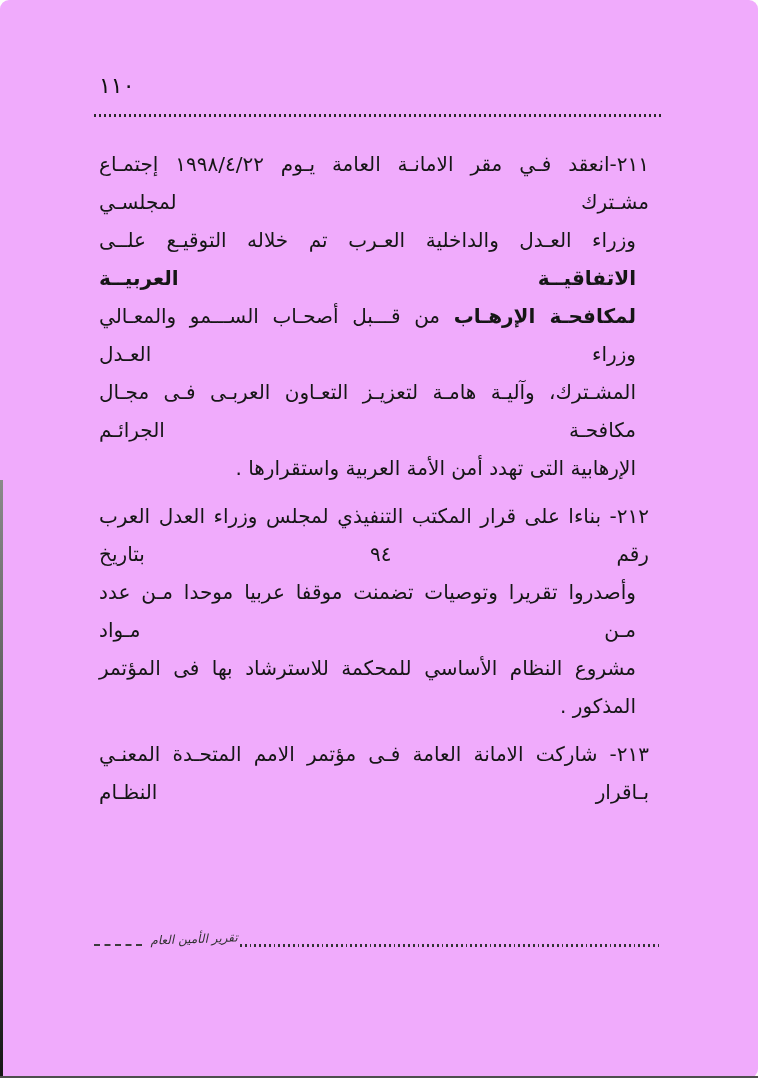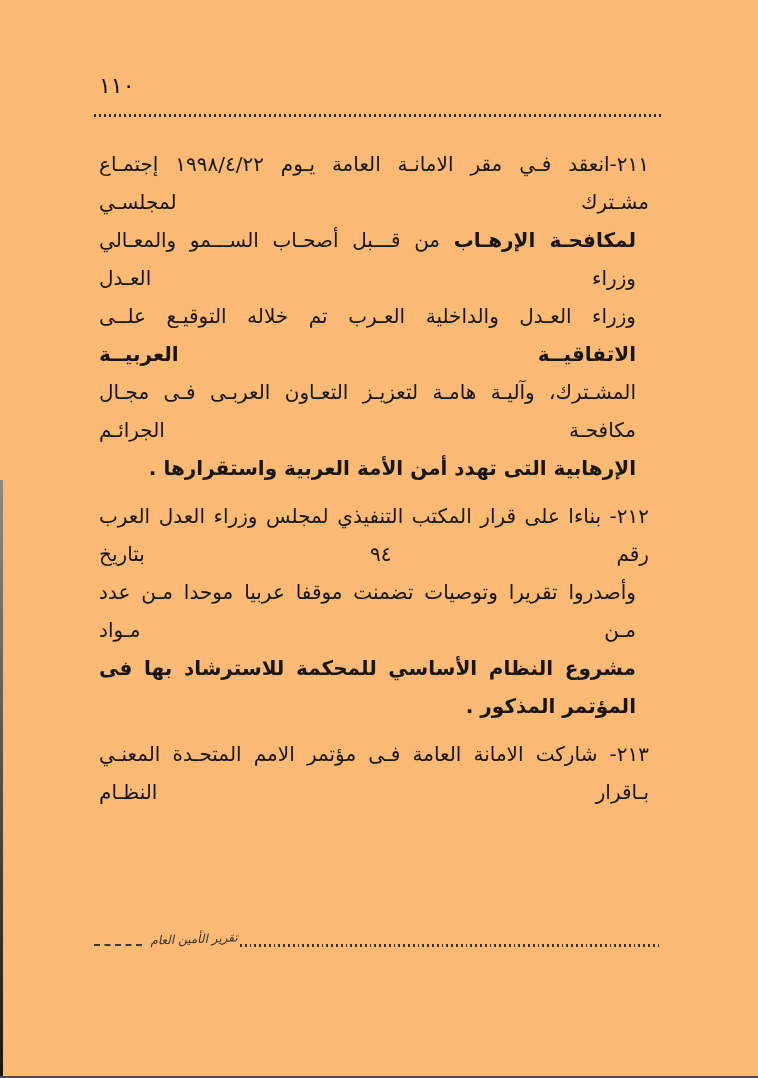--- a/index.html
+++ b/index.html
@@ -4,21 +4,21 @@
 <style>
   * { box-sizing: border-box; }
   html, body { margin: 0; padding: 0; }
   body {
     width: 758px; height: 1078px; position: relative;
     background: #fdfdfb;
     font-family: "DejaVu Sans", sans-serif;
     color: #1b1b1b;
     overflow: hidden;
   }
-  .page { position: absolute; inset: 0; background: #fdba74; }
+  .page { position: absolute; inset: 0; background: #f0abfc; border-radius: 9px; }
 
   .page-number {
     position: absolute; left: 99px; top: 73px;
     font-size: 22px; letter-spacing: 1px; color: #111;
   }
   .top-rule {
     position: absolute; left: 94px; top: 114px; width: 570px; height: 3px;
     background: repeating-linear-gradient(90deg, #2b2b2b 0 2px, transparent 2px 5px);
   }
 
@@ -28,21 +28,21 @@
     font-size: 20px; line-height: 38px; color: #161616;
   }
   .para { margin: 0 12px 10px 0; }
   .line {
     text-align: justify;
     text-align-last: justify;
     padding-right: 13px;
     white-space: normal;
   }
   .line.first { padding-right: 0; }
-  .line.plast { text-align-last: start; font-weight: bold; }
+  .line.plast { text-align-last: start; }
   .b { font-weight: bold; }
 
   .footer-dash {
     position: absolute; left: 94px; top: 944px; width: 48px; height: 0;
     border-top: 2px dashed #3c3c3c;
   }
   .footer-note {
     position: absolute; left: 148px; top: 932px; width: 92px;
     direction: rtl; font-size: 12px; font-style: italic; color: #303030;
     transform: rotate(-2deg); letter-spacing: 0.5px; text-align: center;
@@ -64,22 +64,22 @@
 </head>
 <body>
 
 <div class="page">
   <div class="page-number">١١٠</div>
   <div class="top-rule"></div>
 
   <div class="body-text">
       <div class="para">
         <div class="line first"><span>٢١١-انعقد فـي مقر الامانـة العامة يـوم ١٩٩٨/٤/٢٢ إجتمـاع مشـترك لمجلسـي</span></div>
+        <div class="line"><span>وزراء العـدل والداخلية العـرب تم خلاله التوقيـع علــى </span><span class="b">الاتفاقيــة العربيــة</span></div>
         <div class="line"><span class="b">لمكافحـة الإرهـاب</span><span> من قـــبل أصحـاب الســـمو والمعـالي وزراء العـدل</span></div>
-        <div class="line"><span>وزراء العـدل والداخلية العـرب تم خلاله التوقيـع علــى </span><span class="b">الاتفاقيــة العربيــة</span></div>
         <div class="line"><span>المشـترك، وآليـة هامـة لتعزيـز التعـاون العربـى فـى مجـال مكافحـة الجرائـم</span></div>
         <div class="line plast"><span>الإرهابية التى تهدد أمن الأمة العربية واستقرارها .</span></div>
       </div>
       <div class="para">
         <div class="line first"><span>٢١٢- بناءا على قرار المكتب التنفيذي لمجلس وزراء العدل العرب رقم ٩٤ بتاريخ</span></div>
         <div class="line"><span>وأصدروا تقريرا وتوصيات تضمنت موقفا عربيا موحدا مـن عدد مـن مـواد</span></div>
         <div class="line plast"><span>مشروع النظام الأساسي للمحكمة للاسترشاد بها فى المؤتمر المذكور .</span></div>
       </div>
       <div class="para">
         <div class="line first"><span>٢١٣- شاركت الامانة العامة فـى مؤتمر الامم المتحـدة المعنـي بـاقرار النظـام</span></div>

